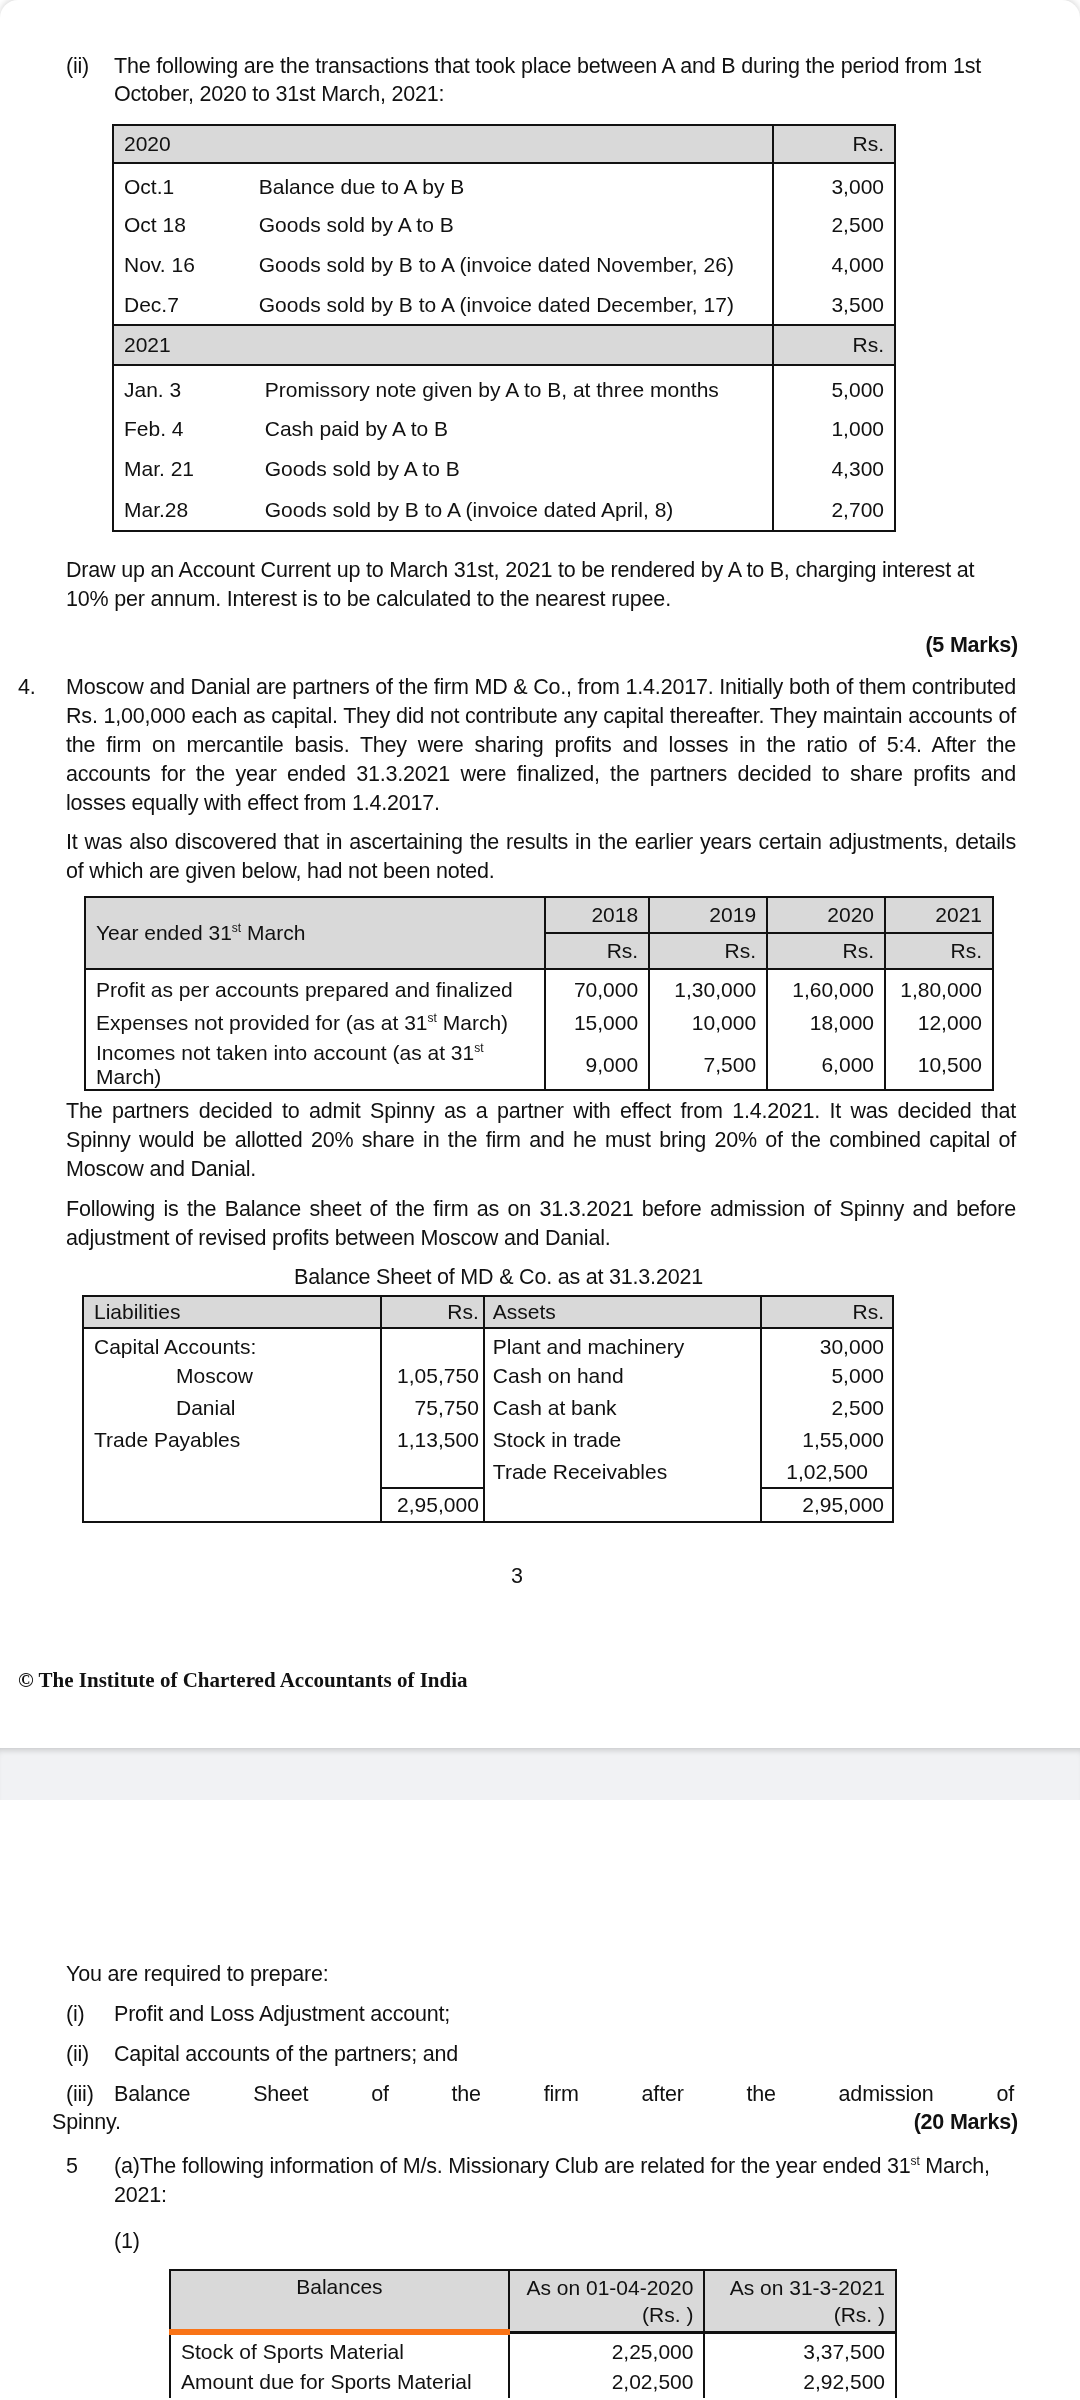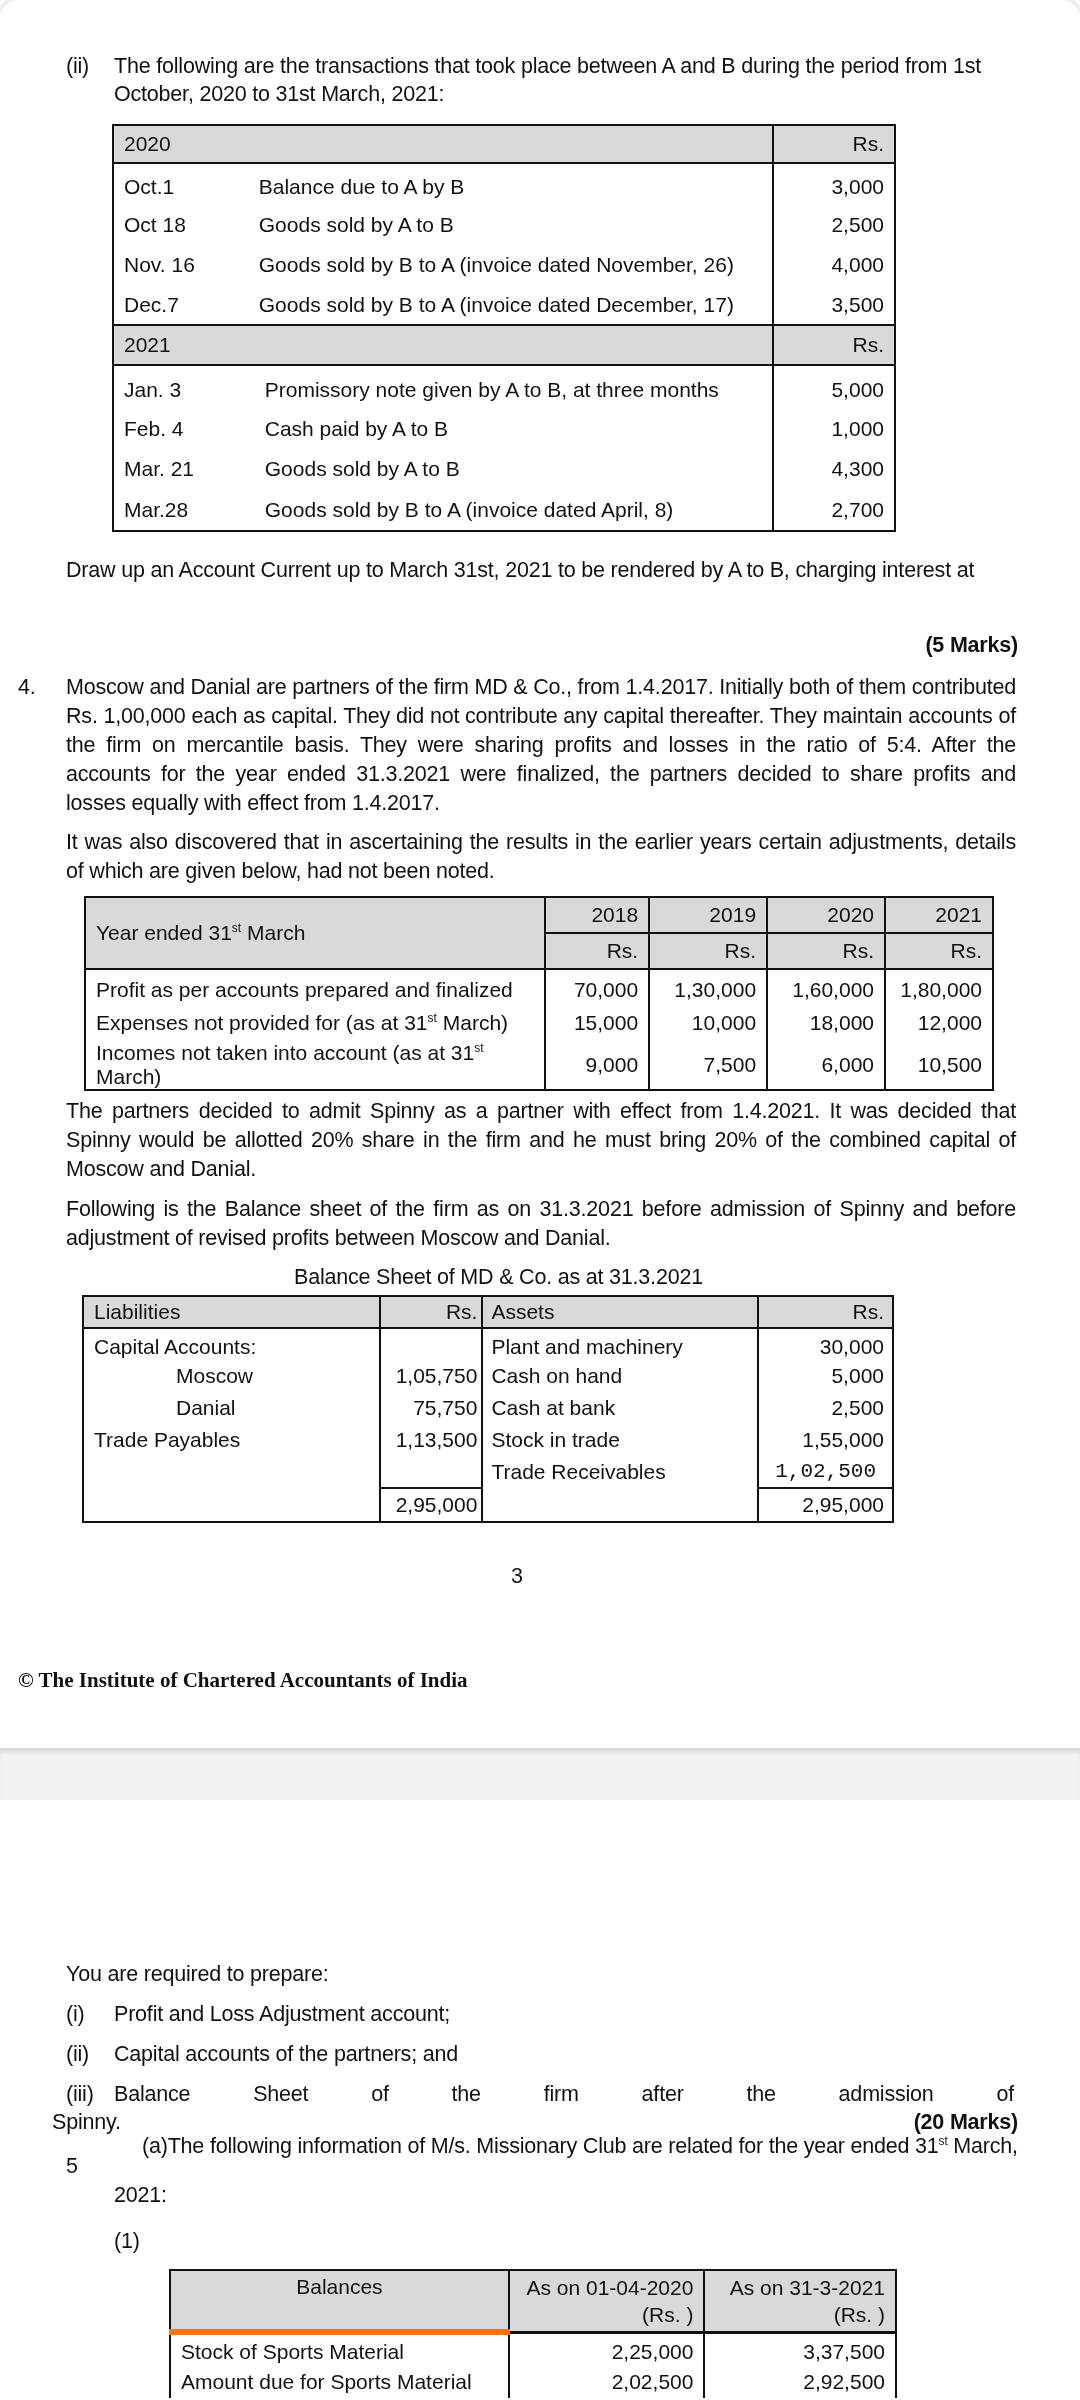--- a/index.html
+++ b/index.html
@@ -102,20 +102,21 @@
     </tr>
     <tr class="bb" style="height:42px;">
       <td style="border-left:2px solid #111;">Mar.28</td>
       <td>Goods sold by B to A (invoice dated April, 8)</td>
       <td class="r blr">2,700</td>
     </tr>
   </tbody>
     </table>
 
   <div class="t" style="left:66px; top:556px;">Draw up an Account Current up to March 31st, 2021 to be rendered by A to B, charging interest at</div>
+  <div class="t" style="left:66px; top:585px;">10% per annum. Interest is to be calculated to the nearest rupee.</div>
   <div class="t bold" style="right:62px; top:631px;">(5 Marks)</div>
 
   <div class="t" style="left:18px; top:673px;">4.</div>
   <div class="t just" style="left:66px; top:673px; width:950px;">Moscow and Danial are partners of the firm MD &amp; Co., from 1.4.2017.  Initially both of them contributed Rs. 1,00,000 each as capital.  They did not contribute any capital thereafter.  They maintain accounts of the firm on mercantile basis.  They were sharing profits and losses in the ratio of 5:4. After the accounts for the year ended 31.3.2021 were finalized, the partners decided to share profits and losses equally with effect from 1.4.2017.</div>
   <div class="t just" style="left:66px; top:828px; width:950px;">It was also discovered that in ascertaining the results in the earlier years certain adjustments, details of which are given below, had not been noted.</div>
 
   <table style="left:84px; top:896px; width:910px;">
     <colgroup>
         <col style="width:462px">
         <col style="width:104px">
@@ -200,21 +201,21 @@
     <tr style="height:32px;">
       <td class="blr">Trade Payables</td>
       <td class="r blr" style="padding:0 4px;">1,13,500</td>
       <td class="blr" style="padding:0 8px;">Stock in trade</td>
       <td class="r blr" style="padding:0 8px;">1,55,000</td>
     </tr>
     <tr style="height:32px;">
       <td class="blr"></td>
       <td class="r blr" style="padding:0 4px;"></td>
       <td class="blr" style="padding:0 8px;">Trade Receivables</td>
-      <td class="r blr" style="padding:0 16px;font-family:Liberation Mono, monospace;">1,02,500</td>
+      <td class="r blr" style="padding:0 24px;">1,02,500</td>
     </tr>
     <tr class="bb" style="height:34px;">
       <td class="blr"></td>
       <td class="r blr bt" style="padding:0 4px;">2,95,000</td>
       <td class="blr"></td>
       <td class="r blr bt" style="padding:0 8px;">2,95,000</td>
     </tr>
   </tbody>
     </table>
 
@@ -232,21 +233,21 @@
 
   <div class="t" style="left:66px; top:240px;">(ii)</div>
   <div class="t" style="left:114px; top:240px;text-align:right;">Capital accounts of the partners; and</div>
 
   <div class="t" style="left:66px; top:280px;">(iii)</div>
   <div class="t" style="left:114px; top:280px; width:900px; text-align:justify; text-align-last:justify; word-spacing:20px;">Balance Sheet of the firm after the admission of</div>
   <div class="t" style="left:52px; top:308px;">Spinny.</div>
   <div class="t bold" style="right:62px; top:308px;">(20 Marks)</div>
 
   <div class="t" style="left:66px; top:352px;">5</div>
-  <div class="t" style="left:114px; top:332px;margin-left:28px;"><span>(a)The following information of M/s. Missionary Club are related for the year ended 31</span><sup>st</sup><span> March,</span></div>
+  <div class="t" style="left:114px; top:352px;"><span>(a)The following information of M/s. Missionary Club are related for the year ended 31</span><sup>st</sup><span> March,</span></div>
   <div class="t" style="left:114px; top:381px;">2021:</div>
   <div class="t" style="left:114px; top:427px;">(1)</div>
 
   <table style="left:169px; top:469px; width:728px;">
     <colgroup>
         <col style="width:340px">
         <col style="width:196px">
         <col style="width:192px">
       </colgroup>
     <tbody>

